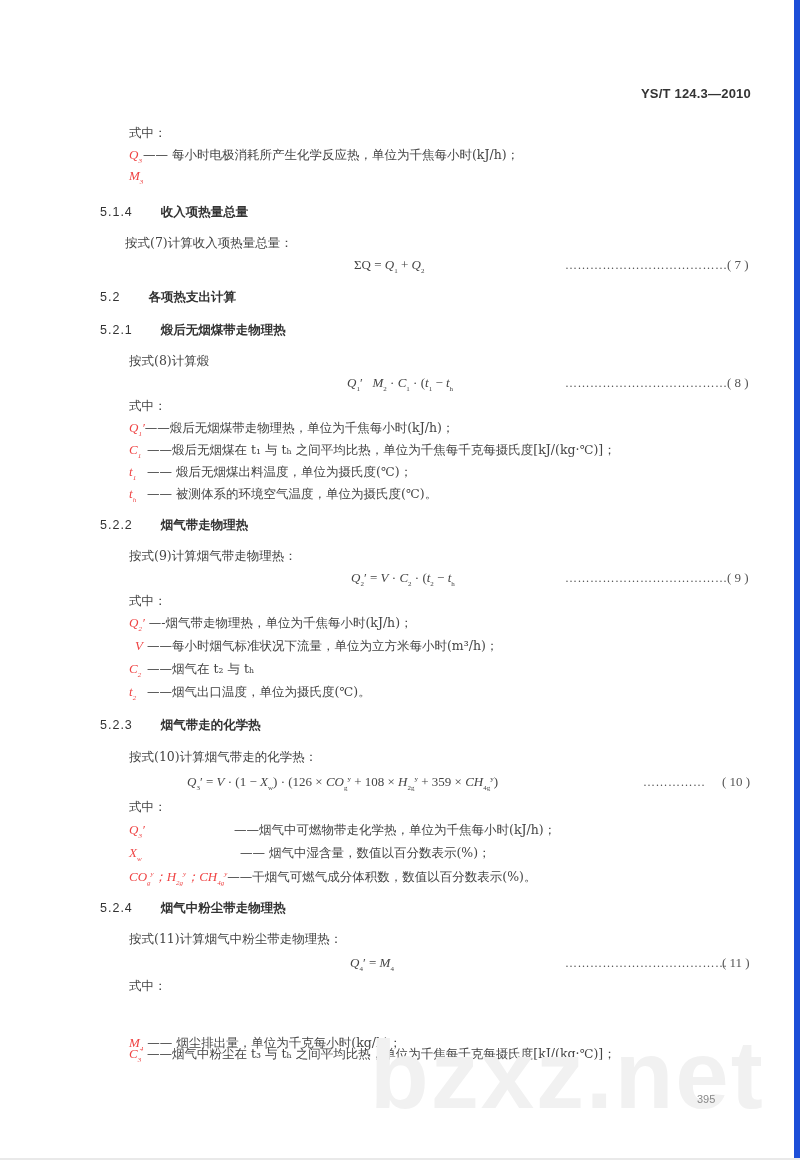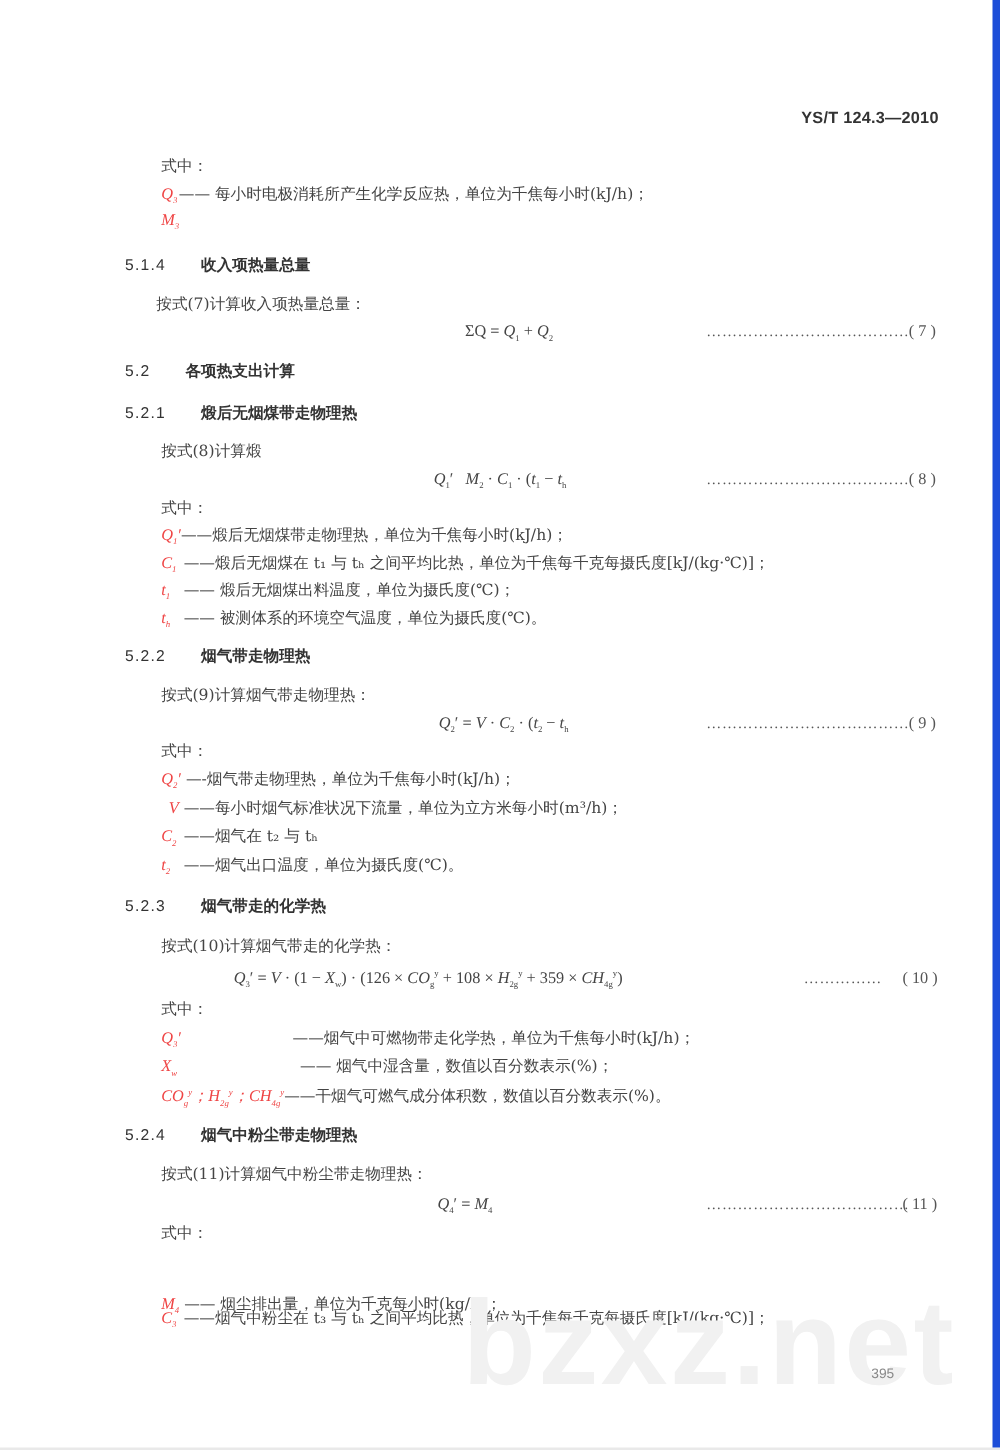--- a/index.html
+++ b/index.html
@@ -42,21 +42,21 @@
     <span class="sym">Q<sub>3</sub></span><span>—— </span><span>每小时电极消耗所产生化学反应热，单位为千焦每小时(kJ/h)；</span>
   </div>
   <div class="abs txt defrow" style="left:129px; top:168px;">
     <span class="sym">M<sub>3</sub></span>
   </div>
 
   <div class="abs sec" style="left:100px; top:204px;">
     <span class="secnum">5.1.4</span><span>收入项热量总量</span>
   </div>
   <div class="abs txt" style="left:125px; top:235px;">按式(7)计算收入项热量总量：</div>
-  <div class="abs formula" style="left:372px; top:257px;text-align:right;">
+  <div class="abs formula" style="left:354px; top:257px;text-align:right;">
     ΣQ = <i>Q</i><sub>1</sub> + <i>Q</i><sub>2</sub>
   </div>
   <div class="abs dots" style="left:565px; top:258px;">…………………………………</div>
   <div class="abs eqno" style="left:727px; top:257px;">( 7 )</div>
 
   <div class="abs sec" style="left:100px; top:289px;">
     <span class="secnum">5.2</span><span>各项热支出计算</span>
   </div>
 
   <div class="abs sec" style="left:100px; top:322px;text-align:right;">

